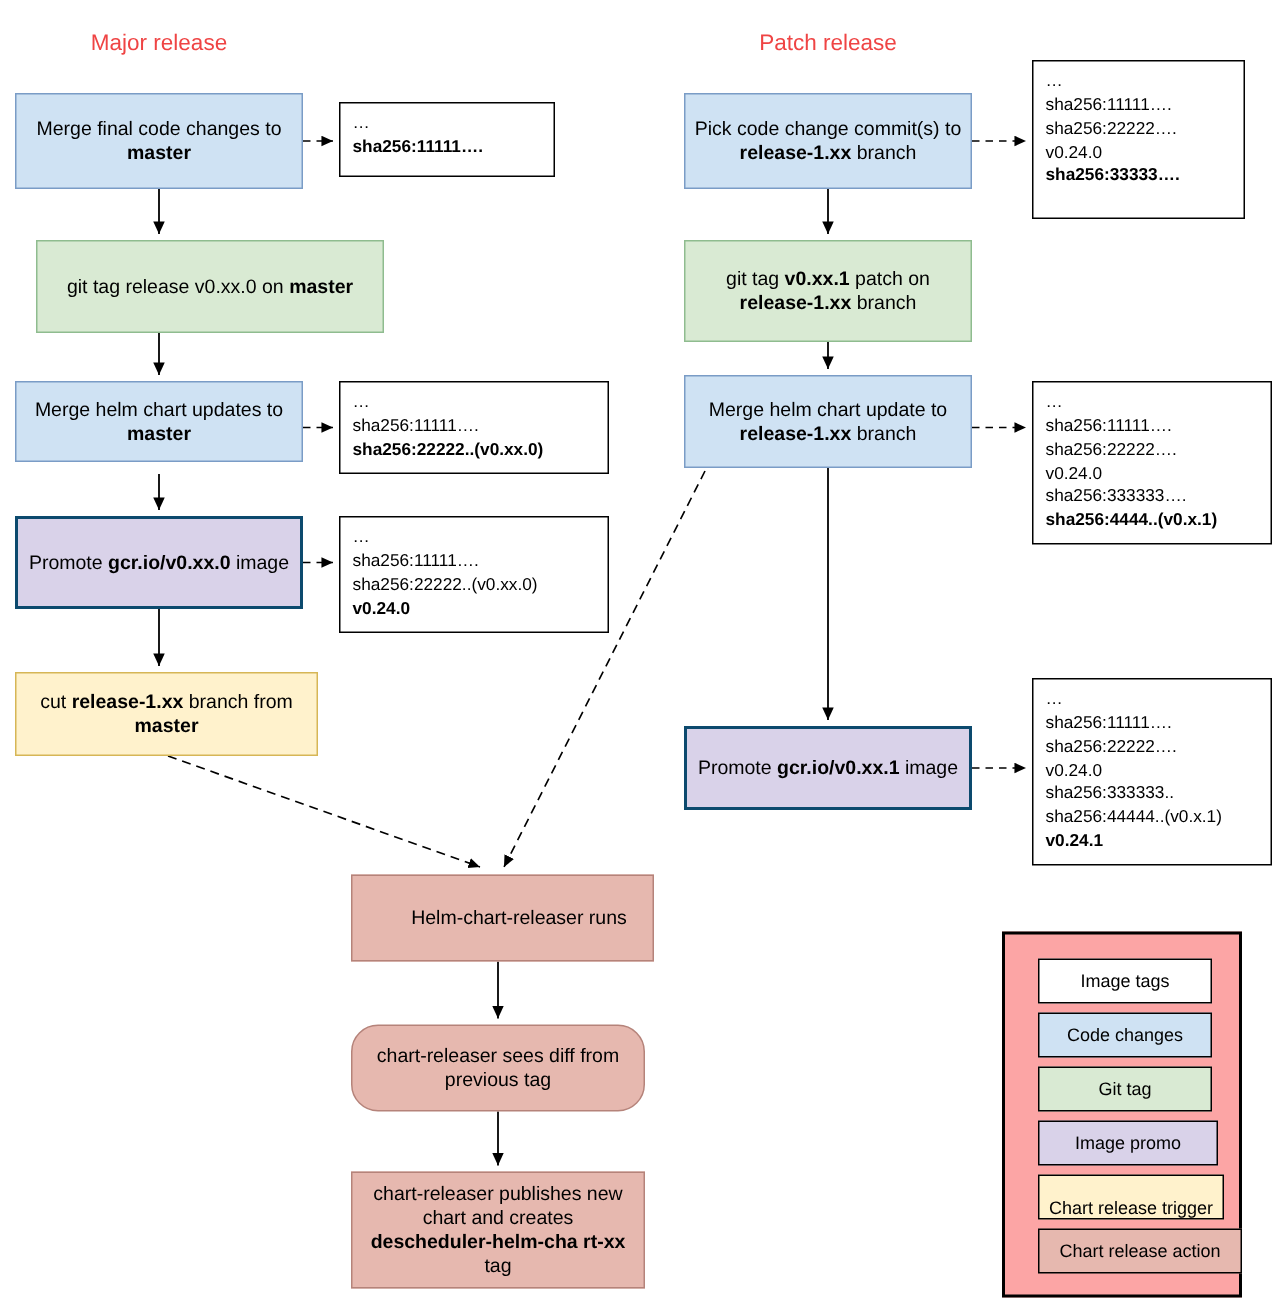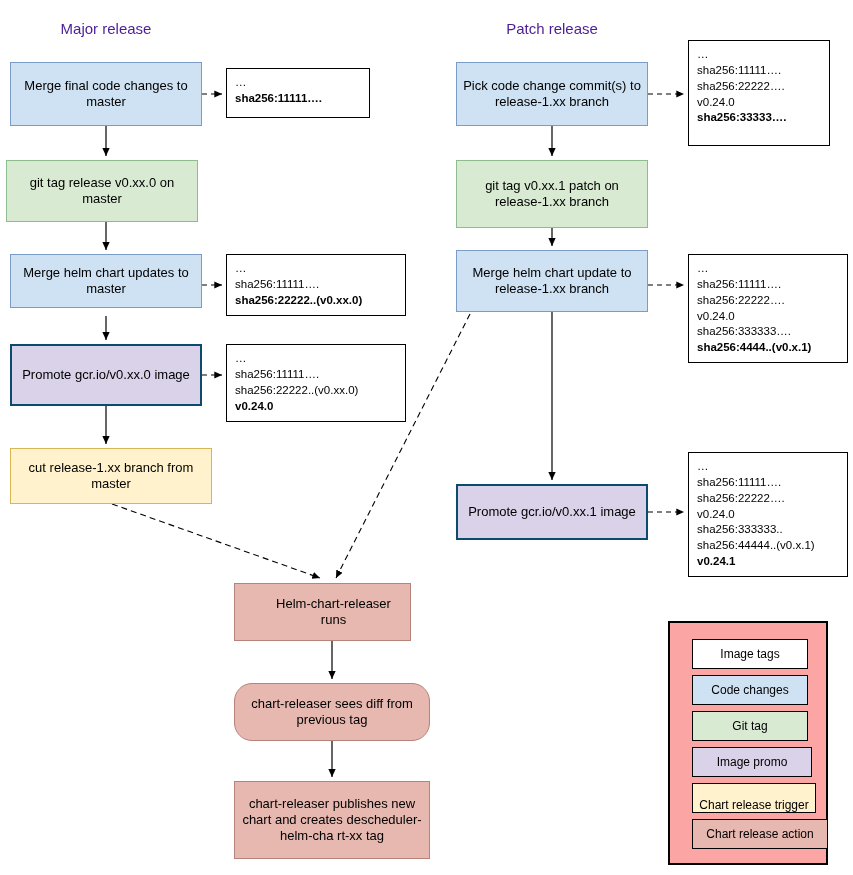--- a/index.html
+++ b/index.html
@@ -36,21 +36,21 @@
     justify-content: center;
     text-align: center;
     font-size: 13px;
     line-height: 1.25;
     padding: 4px 6px;
   }
   .col-title {
     position: absolute;
     font-size: 15px;
     text-align: center;
-    color: #4c1d95;
+    color: #ef4444;
   }
   .blue   { background: #cfe2f3; border: 1px solid #7a9cc6; }
   .green  { background: #d9ead3; border: 1px solid #8fbc8f; }
   .purple { background: #d9d2e9; border: 2px solid #0c4a6e; }
   .yellow { background: #fff2cc; border: 1px solid #d6b656; }
   .red    { background: #e6b8af; border: 1px solid #b5837a; }
   .white  { background: #ffffff; border: 1px solid #000000; }
   .tagbox {
     position: absolute;
     box-sizing: border-box;
@@ -72,21 +72,21 @@
   .legend-item {
     position: absolute;
     box-sizing: border-box;
     display: flex;
     align-items: center;
     justify-content: center;
     text-align: center;
     font-size: 12px;
     line-height: 1.2;
   }
-  b { font-weight: normal; }
+  b { font-weight: bold; }
 </style>
 </head>
 <body>
 
 <div id="canvas">
 
   <svg id="edges">
     <defs>
       <marker id="arrow" markerWidth="9" markerHeight="9" refX="7" refY="3.2" orient="auto" markerUnits="strokeWidth">
         <path d="M0,0 L7,3.2 L0,6.4 z" fill="#000000"></path>
@@ -120,21 +120,21 @@
     <line x1="332" y1="741" x2="332" y2="777" stroke="#000" stroke-width="1.2" marker-end="url(#arrow)"></line>
   </svg>
 
   <div class="col-title" style="left:10px; top:20px; width:192px;">Major release</div>
   <div class="col-title" style="left:456px; top:20px; width:192px;">Patch release</div>
 
   <div id="nodes-layer">
       <div class="node blue" style="left: 10px; top: 62px; width: 192px; height: 64px;">
         <span>Merge final code changes to <b>master</b></span>
       </div>
-      <div class="node green" style="left: 6px; top: 160px; width: 192px; height: 62px;">
+      <div class="node green" style="left: 24px; top: 160px; width: 232px; height: 62px;">
         <span>git tag release v0.xx.0 on <b>master</b></span>
       </div>
       <div class="node blue" style="left: 10px; top: 254px; width: 192px; height: 54px;">
         <span>Merge helm chart updates to <b>master</b></span>
       </div>
       <div class="node purple" style="left: 10px; top: 344px; width: 192px; height: 62px;">
         <span>Promote <b>gcr.io/v0.xx.0</b> image</span>
       </div>
       <div class="node yellow" style="left: 10px; top: 448px; width: 202px; height: 56px;">
         <span>cut <b>release-1.xx</b> branch from <b>master</b></span>
@@ -144,21 +144,21 @@
       </div>
       <div class="node green" style="left: 456px; top: 160px; width: 192px; height: 68px;">
         <span>git tag <b>v0.xx.1</b> patch on <b>release-1.xx</b> branch</span>
       </div>
       <div class="node blue" style="left: 456px; top: 250px; width: 192px; height: 62px;">
         <span>Merge helm chart update to <b>release-1.xx</b> branch</span>
       </div>
       <div class="node purple" style="left: 456px; top: 484px; width: 192px; height: 56px;">
         <span>Promote <b>gcr.io/v0.xx.1</b> image</span>
       </div>
-      <div class="node red" style="left: 234px; top: 583px; width: 177px; height: 58px; padding-left: 28px;">
+      <div class="node red" style="left: 234px; top: 583px; width: 202px; height: 58px; padding-left: 28px;">
         <span>Helm-chart-releaser runs</span>
       </div>
       <div class="node red" style="left: 234px; top: 683px; width: 196px; height: 58px; border-radius: 18px;">
         <span>chart-releaser sees diff from previous tag</span>
       </div>
       <div class="node red" style="left: 234px; top: 781px; width: 196px; height: 78px;">
         <span>chart-releaser publishes new chart and creates <b>descheduler-helm-cha rt-xx</b> tag</span>
       </div>
     </div>
   <div id="tags-layer">

